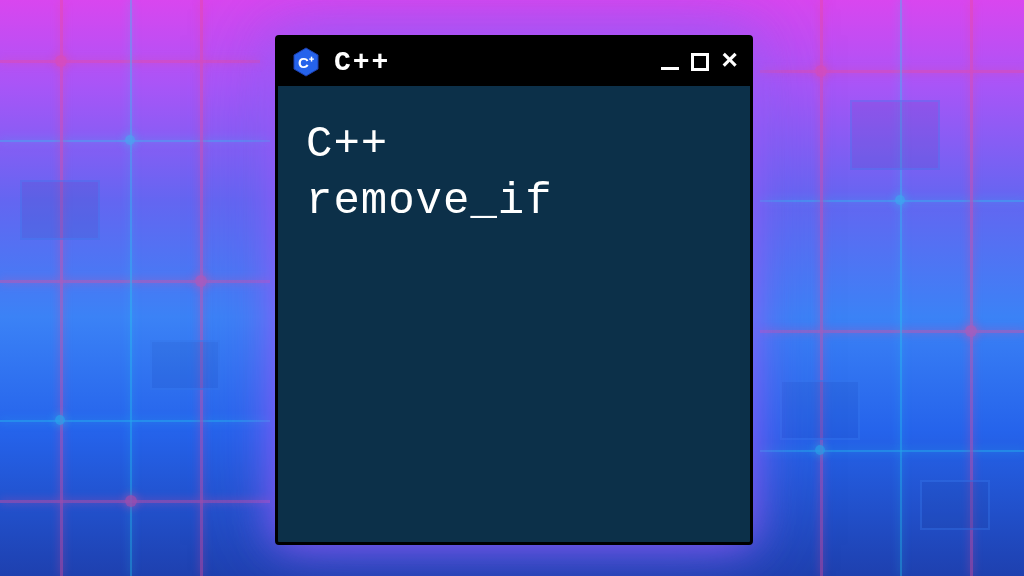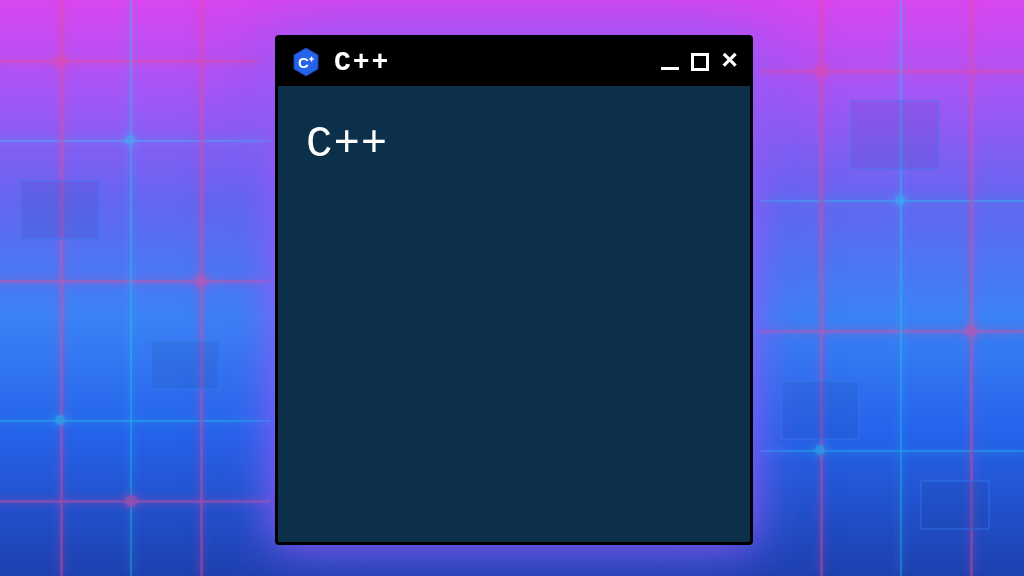--- a/index.html
+++ b/index.html
@@ -209,15 +209,16 @@
         <div class="maximize-icon"></div>
       </div>
       <div class="control-btn close-icon">
         <span>×</span>
       </div>
     </div>
   </div>
   <div class="window-body">
     <div class="code-text">
       <div>C++</div>
+      <div>remove_if</div>
     </div>
   </div>
 </div>
 
 </body></html>

